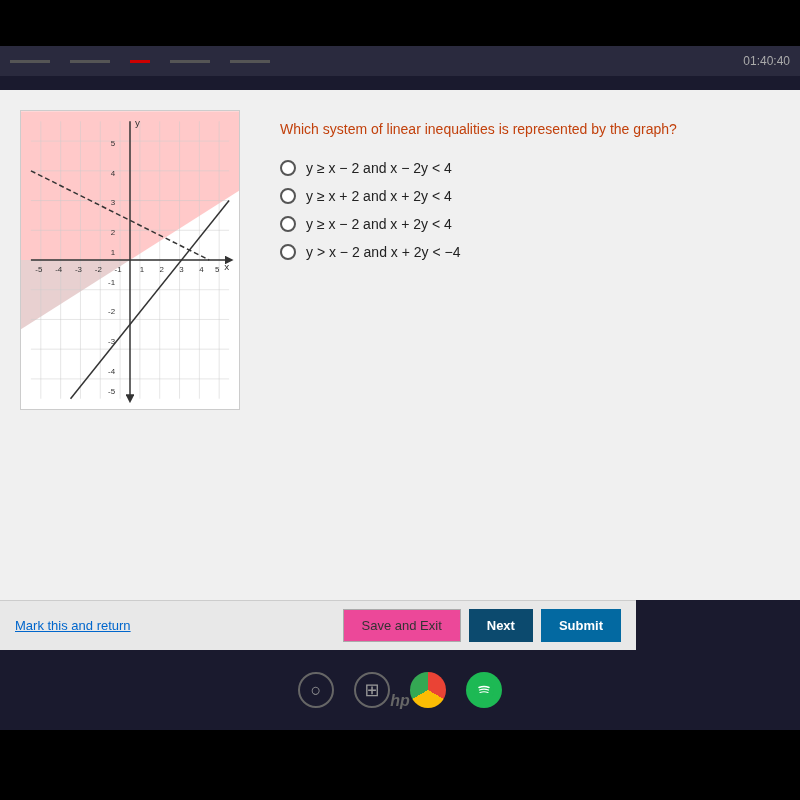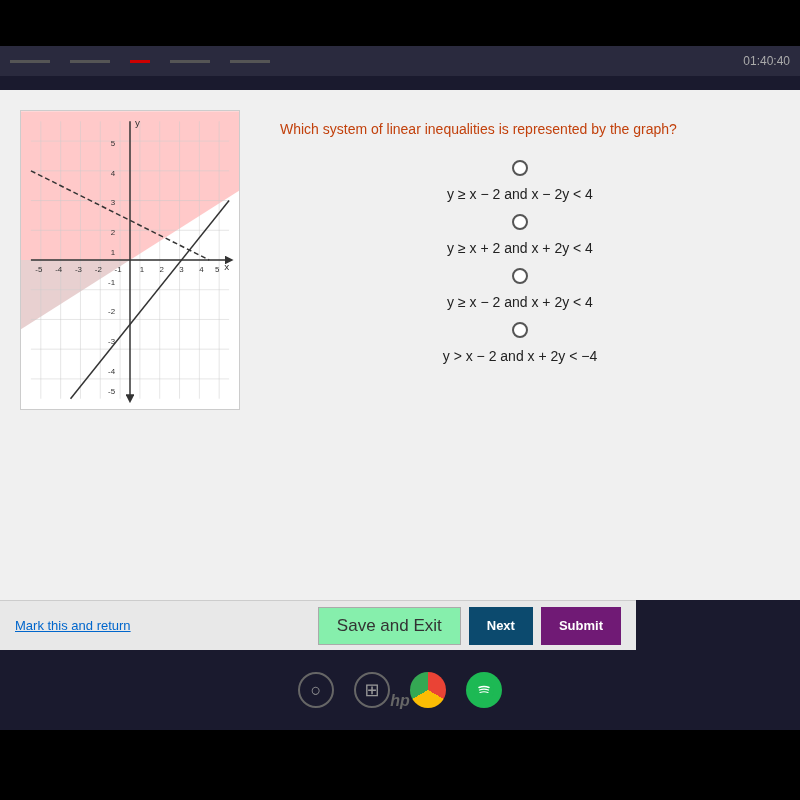--- a/index.html
+++ b/index.html
@@ -100,21 +100,20 @@
       gap: 12px;
     }
 
     .option-item {
       display: flex;
       align-items: center;
       gap: 10px;
       font-size: 14px;
       color: #222;
       cursor: pointer;
-      flex-direction: column;
     }
 
     .radio-circle {
       width: 16px;
       height: 16px;
       border-radius: 50%;
       border: 2px solid #555;
       background: white;
       flex-shrink: 0;
     }
@@ -144,40 +143,40 @@
     }
 
     .bottom-buttons {
       margin-left: auto;
       display: flex;
       gap: 8px;
     }
 
     .btn-save {
       padding: 8px 18px;
-      background: #86efac;
+      background: #ec4899;
       border: 1px solid #aaa;
-      font-size: 17px;
+      font-size: 13px;
       cursor: pointer;
       color: #333;
     }
 
     .btn-next {
       padding: 8px 18px;
       background: #0c4a6e;
       border: none;
       font-size: 13px;
       cursor: pointer;
       color: white;
       font-weight: bold;
     }
 
     .btn-submit {
       padding: 8px 18px;
-      background: #701a75;
+      background: #0369a1;
       border: none;
       font-size: 13px;
       cursor: pointer;
       color: white;
       font-weight: bold;
     }
 
     .taskbar {
       position: absolute;
       top: 650px;

